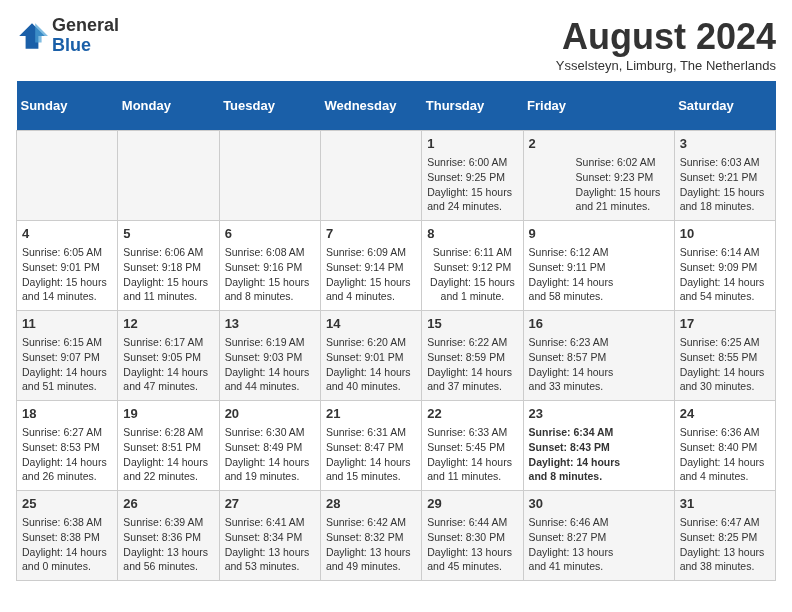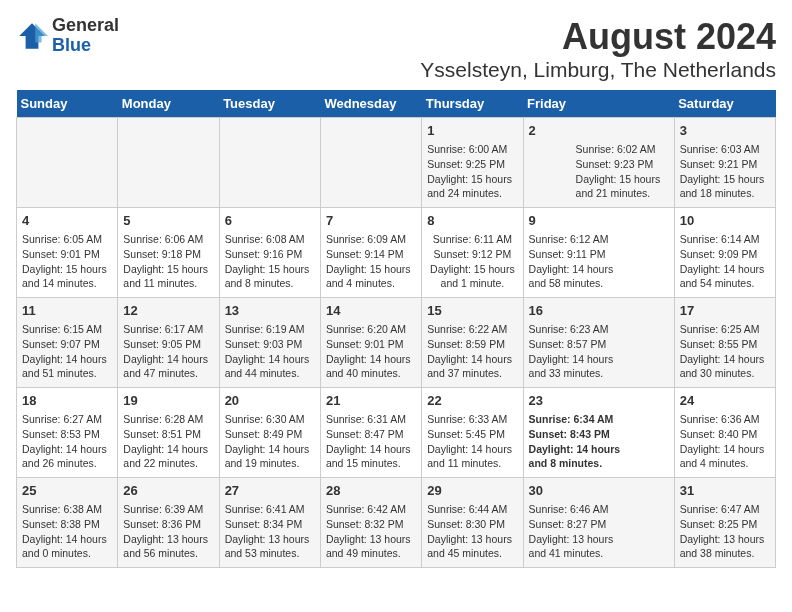--- a/index.html
+++ b/index.html
@@ -42,32 +42,32 @@
     }
     .title-block {
       text-align: right;
     }
     .main-title {
       font-size: 36px;
       font-weight: bold;
       color: #333;
     }
     .subtitle {
-      font-size: 21px;
+      font-size: 13px;
       color: #333;
     }
     table {
       width: 100%;
       border-collapse: collapse;
       font-size: 11px;
     }
     thead tr th {
       background-color: #1a5fa8;
       color: #fff;
-      padding: 6px 4px;
+      padding: 17px 4px;
       text-align: left;
       font-size: 13px;
       font-weight: bold;
     }
     tbody tr {
       vertical-align: top;
     }
     tbody tr td {
       border: 1px solid #ccc;
       padding: 4px 5px;

